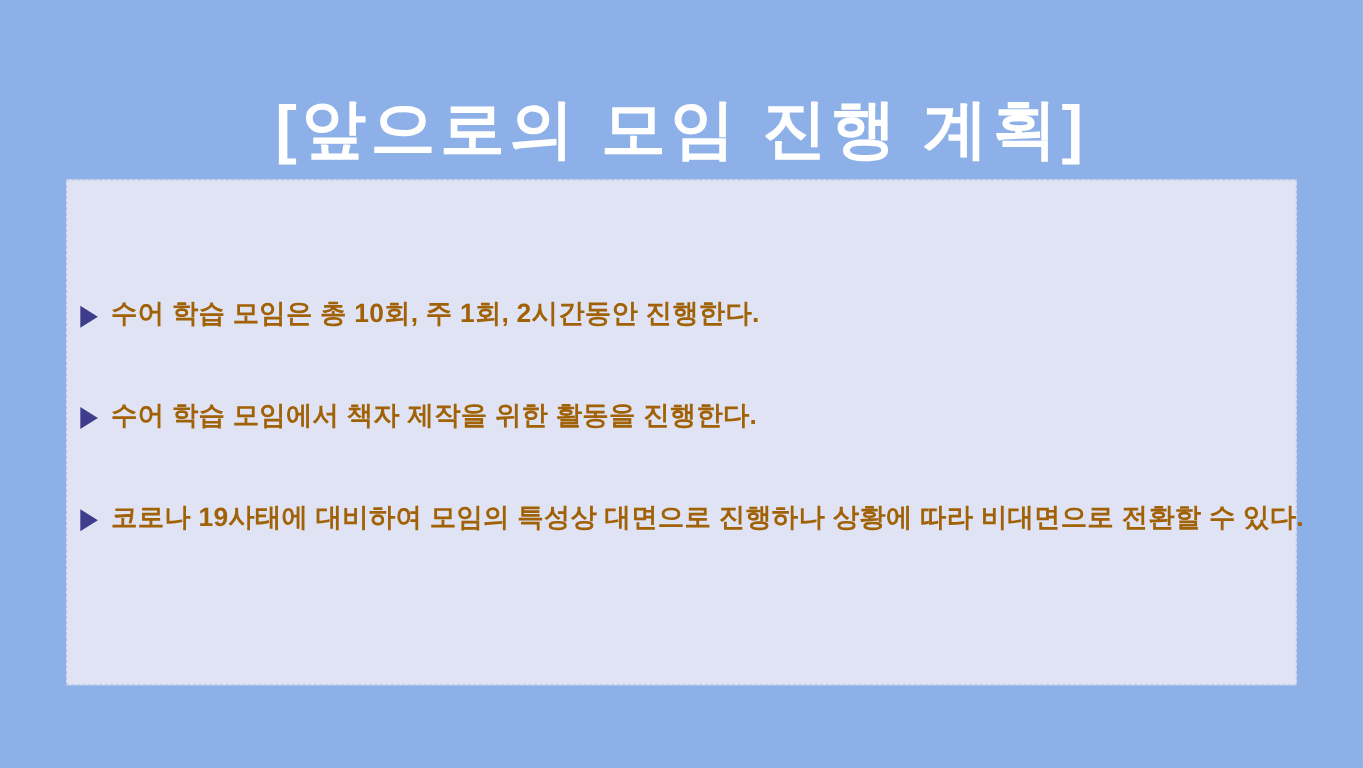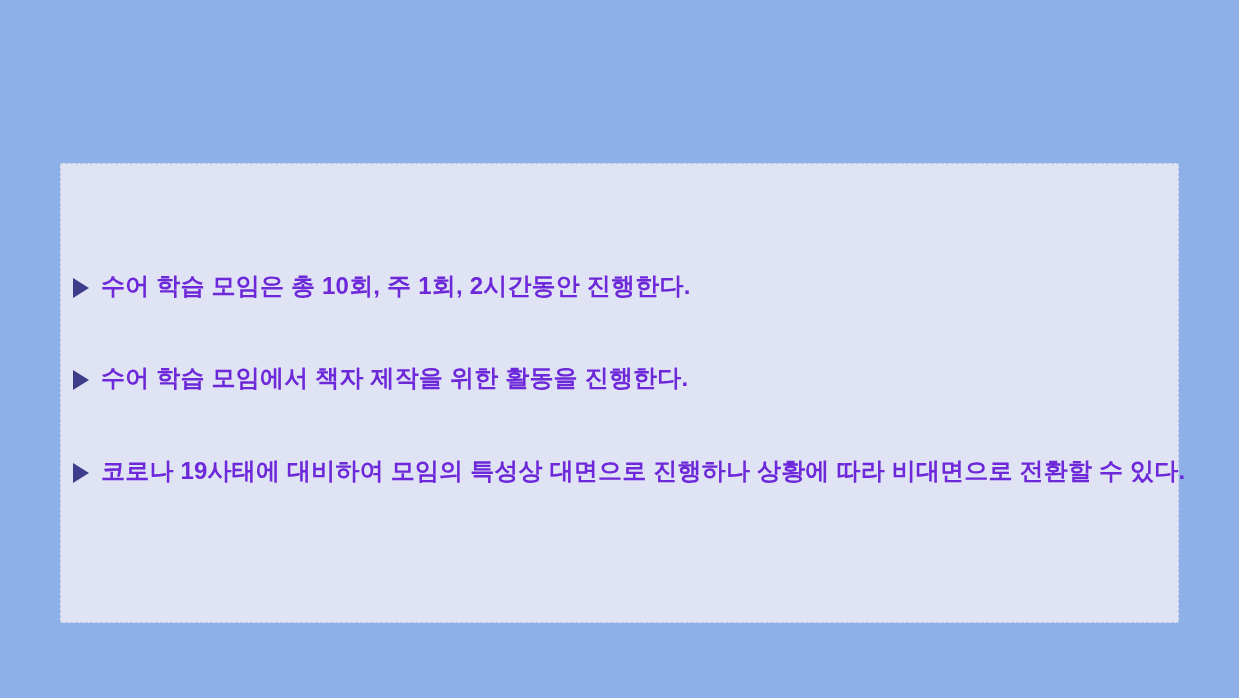--- a/index.html
+++ b/index.html
@@ -58,21 +58,21 @@
     right: 6px;
     margin: 0;
     padding: 0;
     list-style: none;
   }
 
   .bullet-item {
     display: flex;
     align-items: flex-start;
     margin: 0 0 66px 0;
-    color: #6d28d9;
+    color: #a16207;
     font-size: 24px;
     font-weight: bold;
     line-height: 1.1;
     letter-spacing: 0.2px;
   }
 
   .bullet-item:last-child {
     margin-bottom: 0;
   }
 
@@ -89,20 +89,21 @@
   .bullet-text {
     flex: 1 1 auto;
     white-space: nowrap;
   }
 </style>
 </head>
 <body>
 
 <div class="slide">
 
+  <h1 class="slide-title">[앞으로의 모임 진행 계획]</h1>
 
   <div class="content-panel">
 
     <ul class="bullet-list">
 
       <li class="bullet-item">
         <span class="bullet-marker"></span>
         <span class="bullet-text">수어 학습 모임은 총 10회, 주 1회, 2시간동안 진행한다.</span>
       </li>
 

